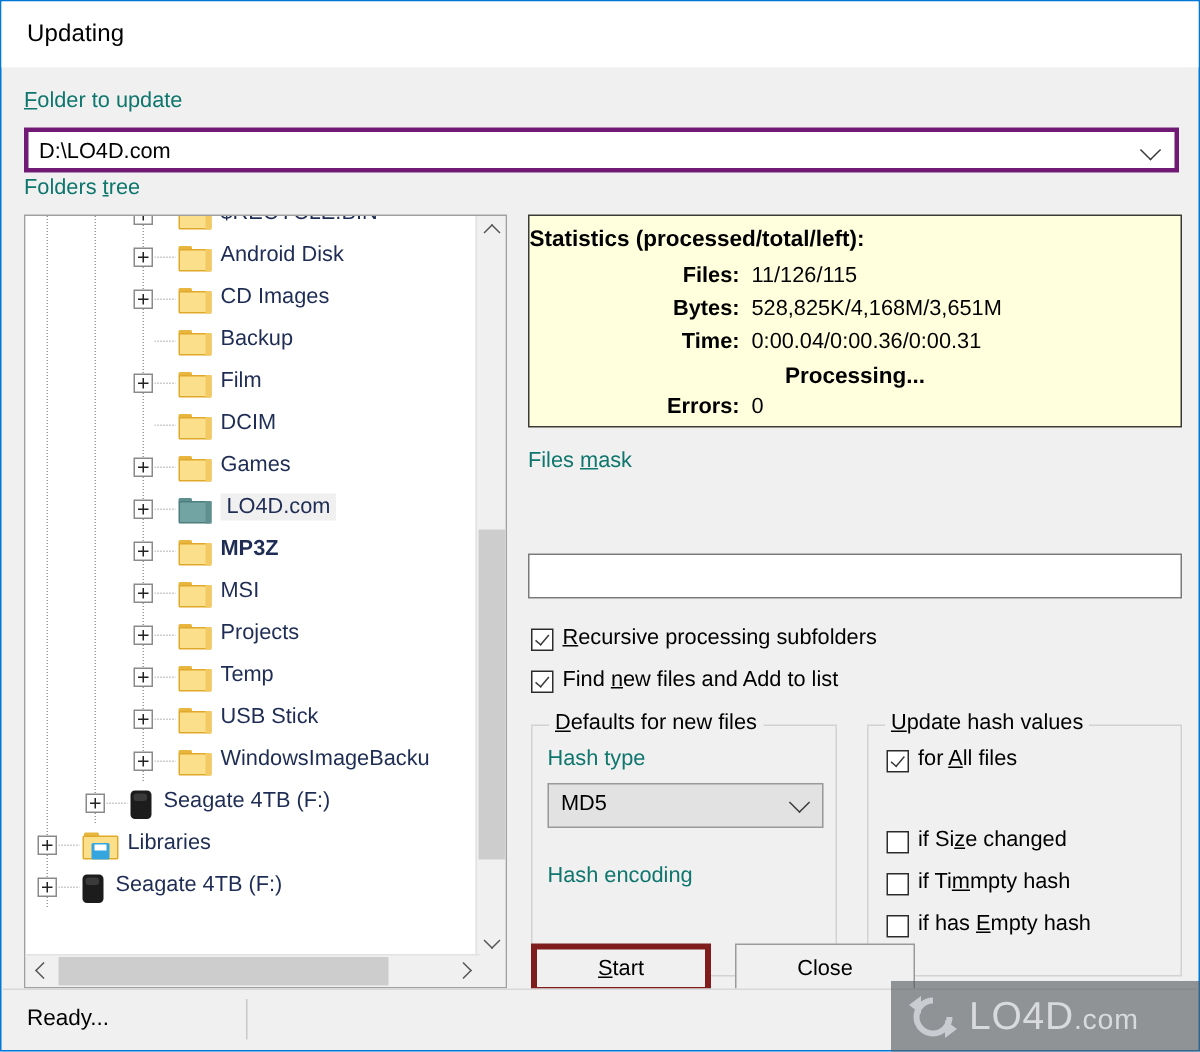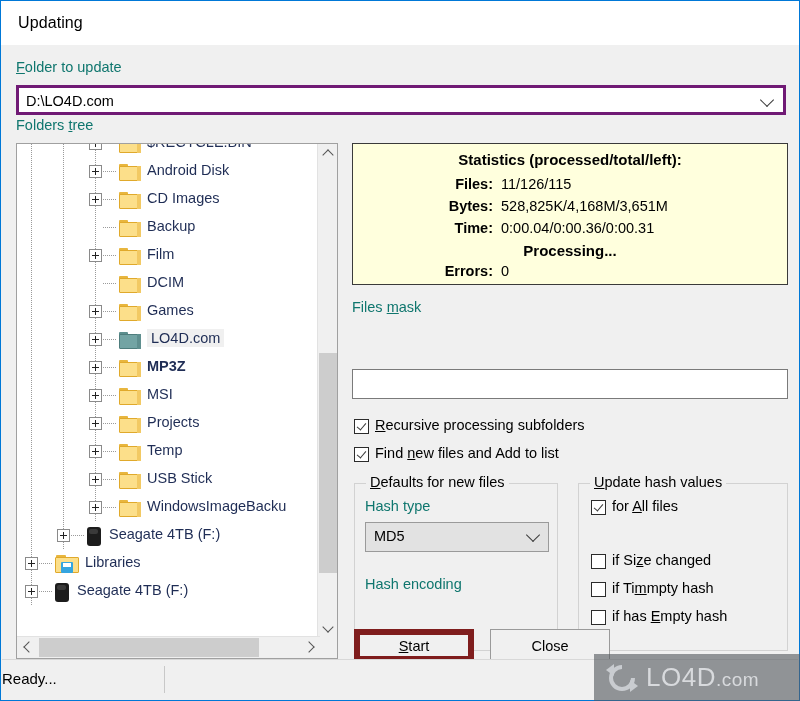--- a/index.html
+++ b/index.html
@@ -103,21 +103,21 @@
   .hsb .btn{position:absolute;top:0;width:20px;height:20px;display:flex;align-items:center;justify-content:center;}
   .hsb .btn.left{left:0;}
   .hsb .btn.right{right:0;}
   .hsb .thumb{position:absolute;left:22px;top:1px;width:220px;height:19px;background:#cdcdcd;}
   .corner{position:absolute;right:0;bottom:0;width:19px;height:21px;background:#f0f0f0;}
   
   .stats{
     position:absolute;left:350px;top:98px;width:436px;height:142px;
     box-sizing:border-box;border:1px solid #3a3a3a;background:#ffffdd;
   }
-  .stats .head{position:absolute;left:0;right:0;top:7px;text-align:center;
+  .stats .head{position:absolute;left:0;right:0;top:7px;
     font-weight:bold;font-size:15px;color:#000;}
   .srow{position:absolute;left:0;width:100%;height:21px;}
   .srow .k{position:absolute;left:0;width:140px;text-align:right;font-weight:bold;font-size:14.5px;}
   .srow .v{position:absolute;left:148px;font-size:14.5px;}
   .stats .processing{position:absolute;left:0;right:0;text-align:center;font-weight:bold;font-size:15px;}
   
   .mask-input{
     position:absolute;left:350px;top:324px;width:436px;height:30px;
     box-sizing:border-box;border:1px solid #7a7a7a;background:#fff;
   }
@@ -143,27 +143,27 @@
   }
   .sel-combo .sval{position:absolute;left:8px;top:5px;font-size:14.5px;color:#000;}
   .sel-combo .sarrow{position:absolute;right:0;top:0;width:30px;height:28px;
     display:flex;align-items:center;justify-content:center;}
   
   .btn-main{
     position:absolute;height:33px;box-sizing:border-box;background:#f0f0f0;
     border:1px solid #9a9a9a;display:flex;align-items:center;justify-content:center;
     font-size:14.5px;color:#000;
   }
-  .btn-main.default{border:6px solid #7f1d1d;}
+  .btn-main.default{border:4px solid #7f1d1d;}
   
   .statusbar{
     position:absolute;left:1px;right:1px;bottom:1px;height:39px;background:#f0f0f0;
     border-top:1px solid #d8d8d8;
   }
-  .statusbar .st{position:absolute;left:0;top:10px;font-size:15px;color:#000;}
+  .statusbar .st{position:absolute;left:16px;top:10px;font-size:15px;color:#000;}
   .statusbar .divider{position:absolute;left:162px;top:6px;width:1px;height:27px;background:#c8c8c8;}
   
   .watermark{
     position:absolute;left:593px;top:653px;width:206px;height:47px;
     background:rgba(85,90,95,.62);display:flex;align-items:center;
   }
   .wm-logo{position:relative;width:40px;height:32px;margin-left:8px;}
   .wm-text{font-size:26px;color:#d8dadd;letter-spacing:.5px;margin-left:4px;}
   .wm-text .dom{font-size:19px;}
 </style>

